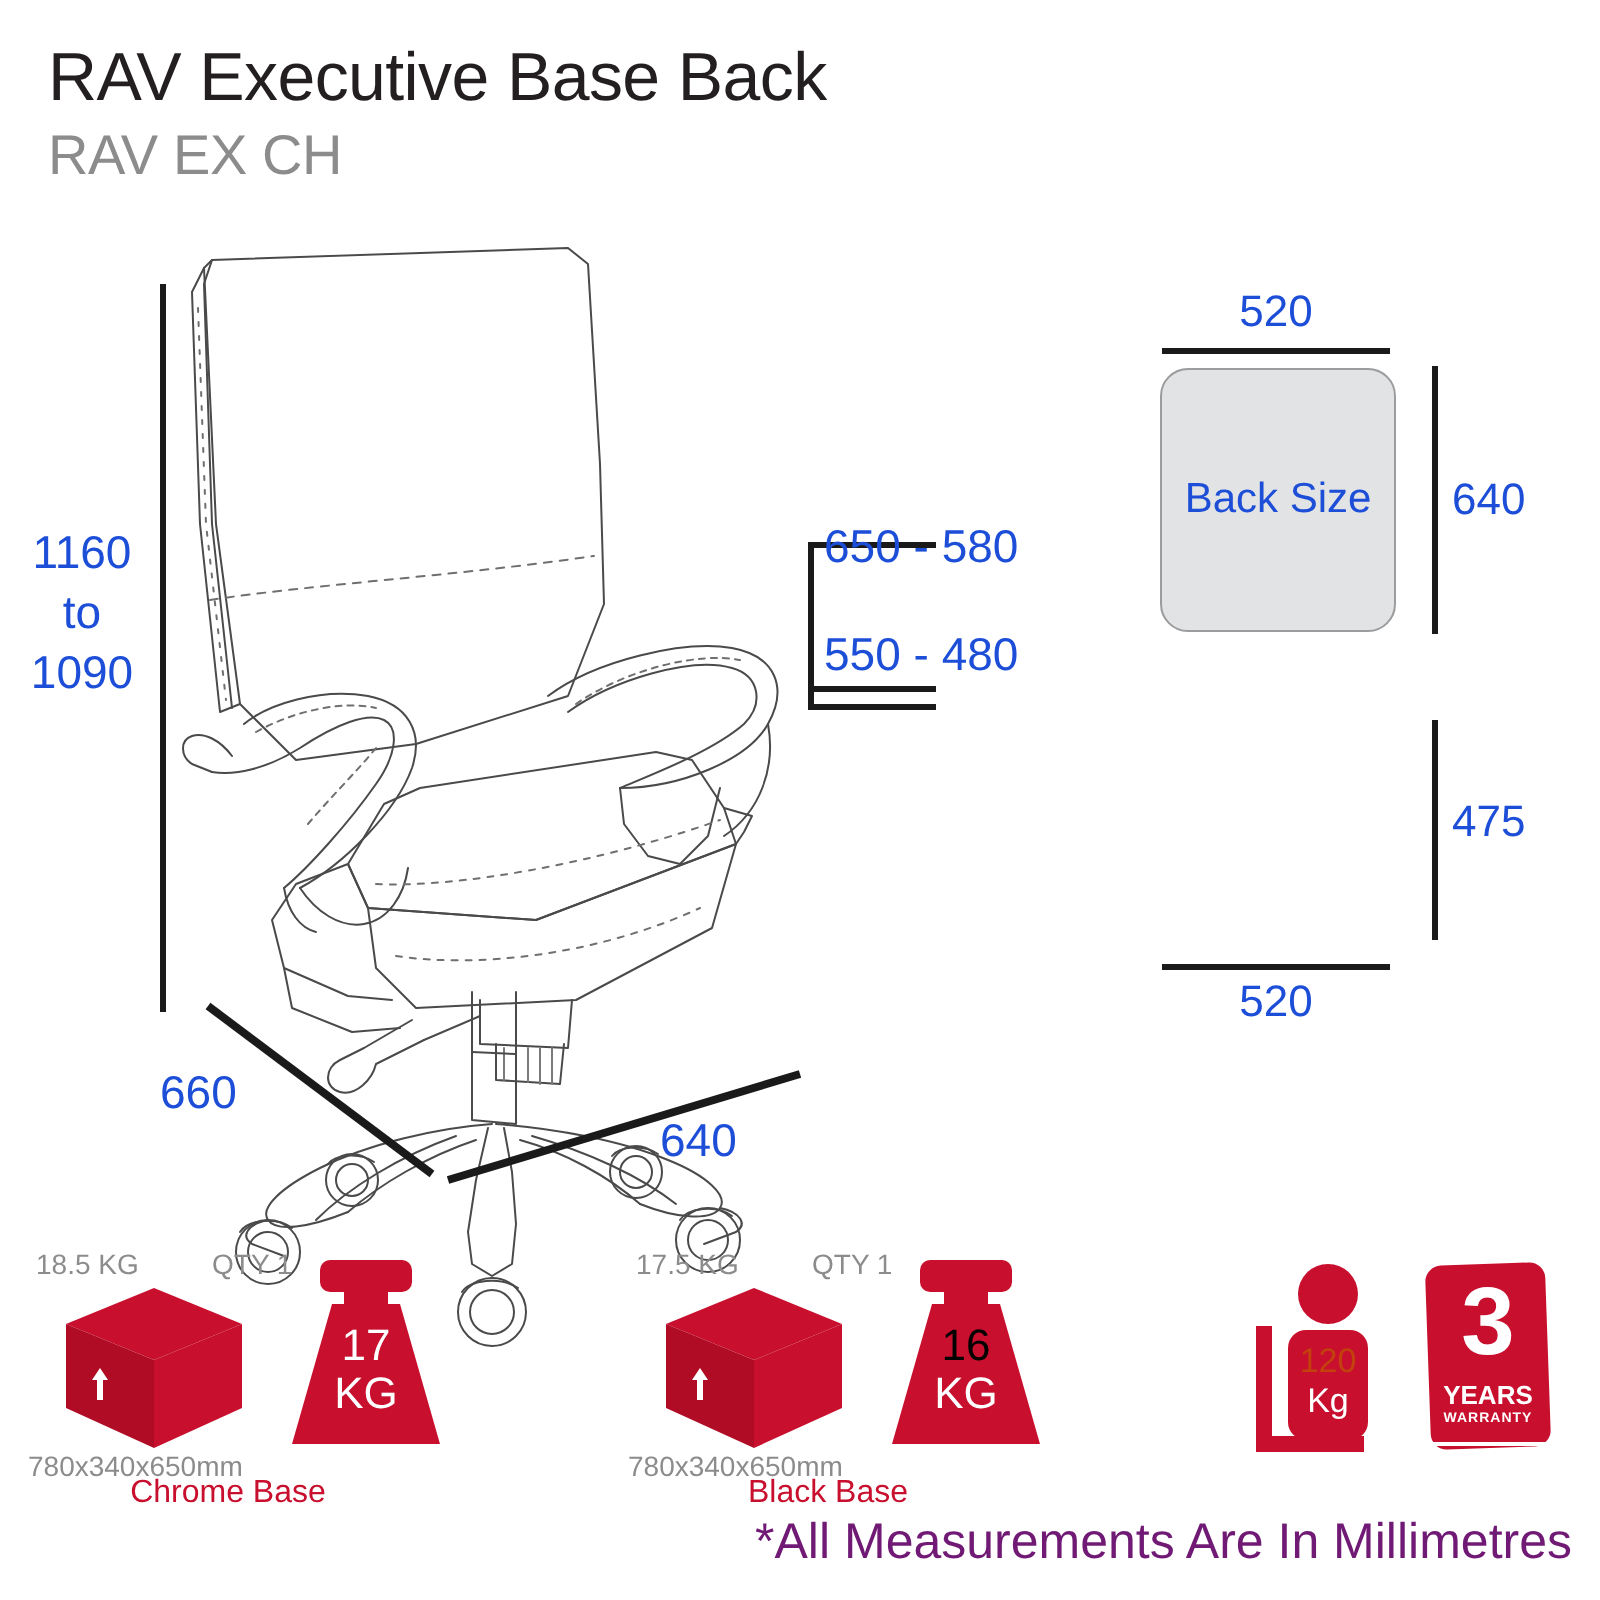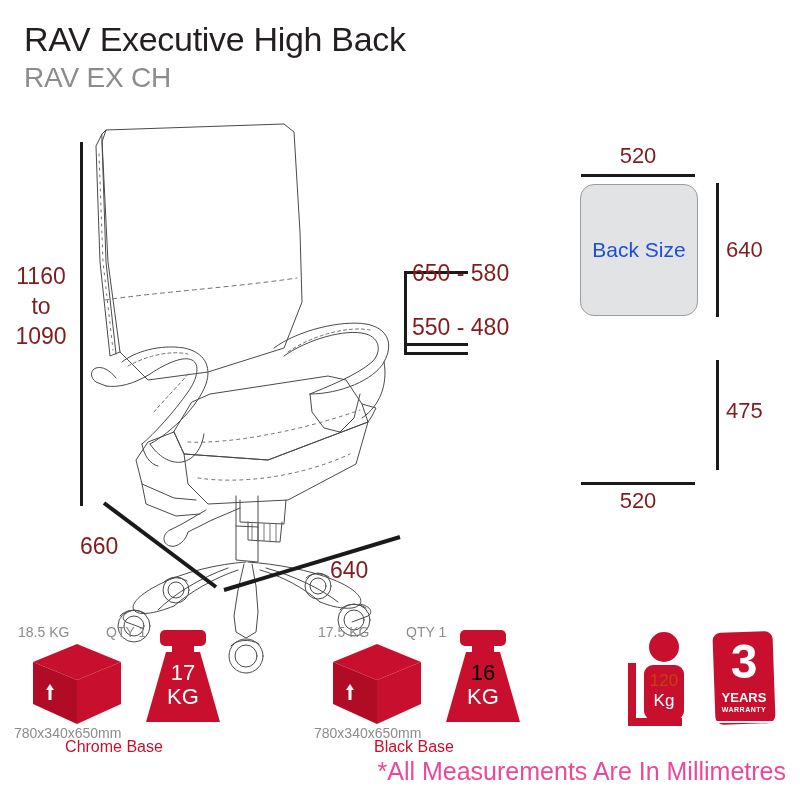--- a/index.html
+++ b/index.html
@@ -23,21 +23,21 @@
   }
   .subtitle {
     position: absolute; left: 24px; top: 62px;
     font-size: 28px; font-weight: 400; letter-spacing: -0.2px;
     color: #8c8c8c; white-space: nowrap;
   }
 
   
   .dim {
     position: absolute;
-    font-size: 22px; color: #7f1d1d; white-space: nowrap;
+    font-size: 22px; color: #1d4ed8; white-space: nowrap;
     font-family: "Liberation Sans", sans-serif;
   }
   .dim.big { font-size: 23px; }
   .dim.center { text-align: center; }
 
   .rule-h { position: absolute; background: #1a1a1a; height: 3px; }
   .rule-v { position: absolute; background: #1a1a1a; width: 3px; }
 
   
   .sizebox {
@@ -53,30 +53,30 @@
   .grp { position: absolute; }
   .glabel {
     position: absolute; font-size: 14px; color: #8c8c8c; white-space: nowrap;
   }
   .basename {
     position: absolute; font-size: 16px; color: #c8102e; white-space: nowrap;
     text-align: center;
   }
   .footnote {
     position: absolute; left: 18px; right: 14px; top: 757px;
-    text-align: right; font-size: 25px; color: #ec4899;
+    text-align: right; font-size: 25px; color: #701a75;
   }
   svg { display: block; overflow: visible; }
 </style>
 </head>
 <body>
 
 <div id="page">
 
-  <div class="title">RAV Executive High Back</div>
+  <div class="title">RAV Executive Base Back</div>
   <div class="subtitle">RAV EX CH</div>
 
   <div class="rule-v" style="left:80px; top:142px; height:364px;"></div>
   <div class="dim big center" style="left:8px; top:263px; width:66px;">1160</div>
   <div class="dim big center" style="left:8px; top:293px; width:66px;">to</div>
   <div class="dim big center" style="left:8px; top:323px; width:66px;">1090</div>
 
   <svg style="position:absolute; left:88px; top:112px;" width="320" height="470" viewBox="0 0 320 470">
     <g fill="none" stroke="#4a4a4a" stroke-width="1" stroke-linejoin="round" stroke-linecap="round">
 

